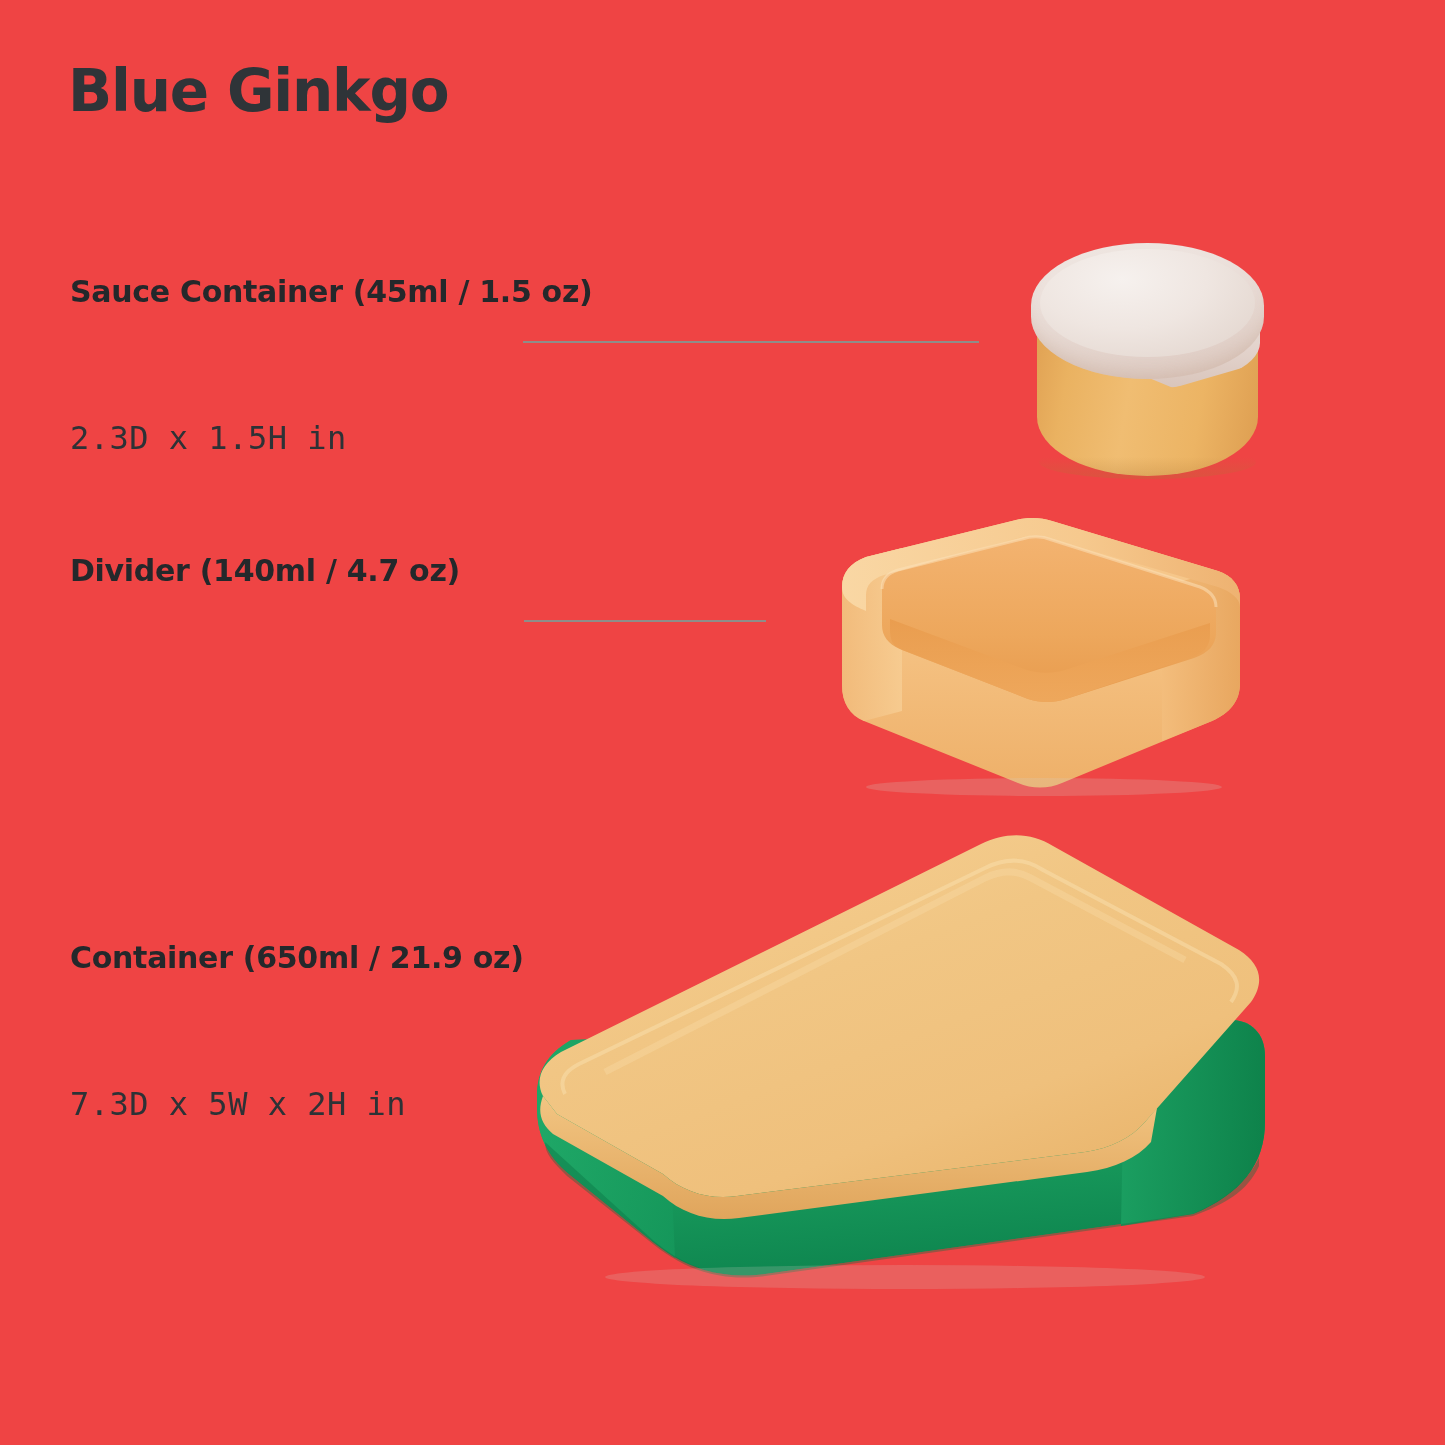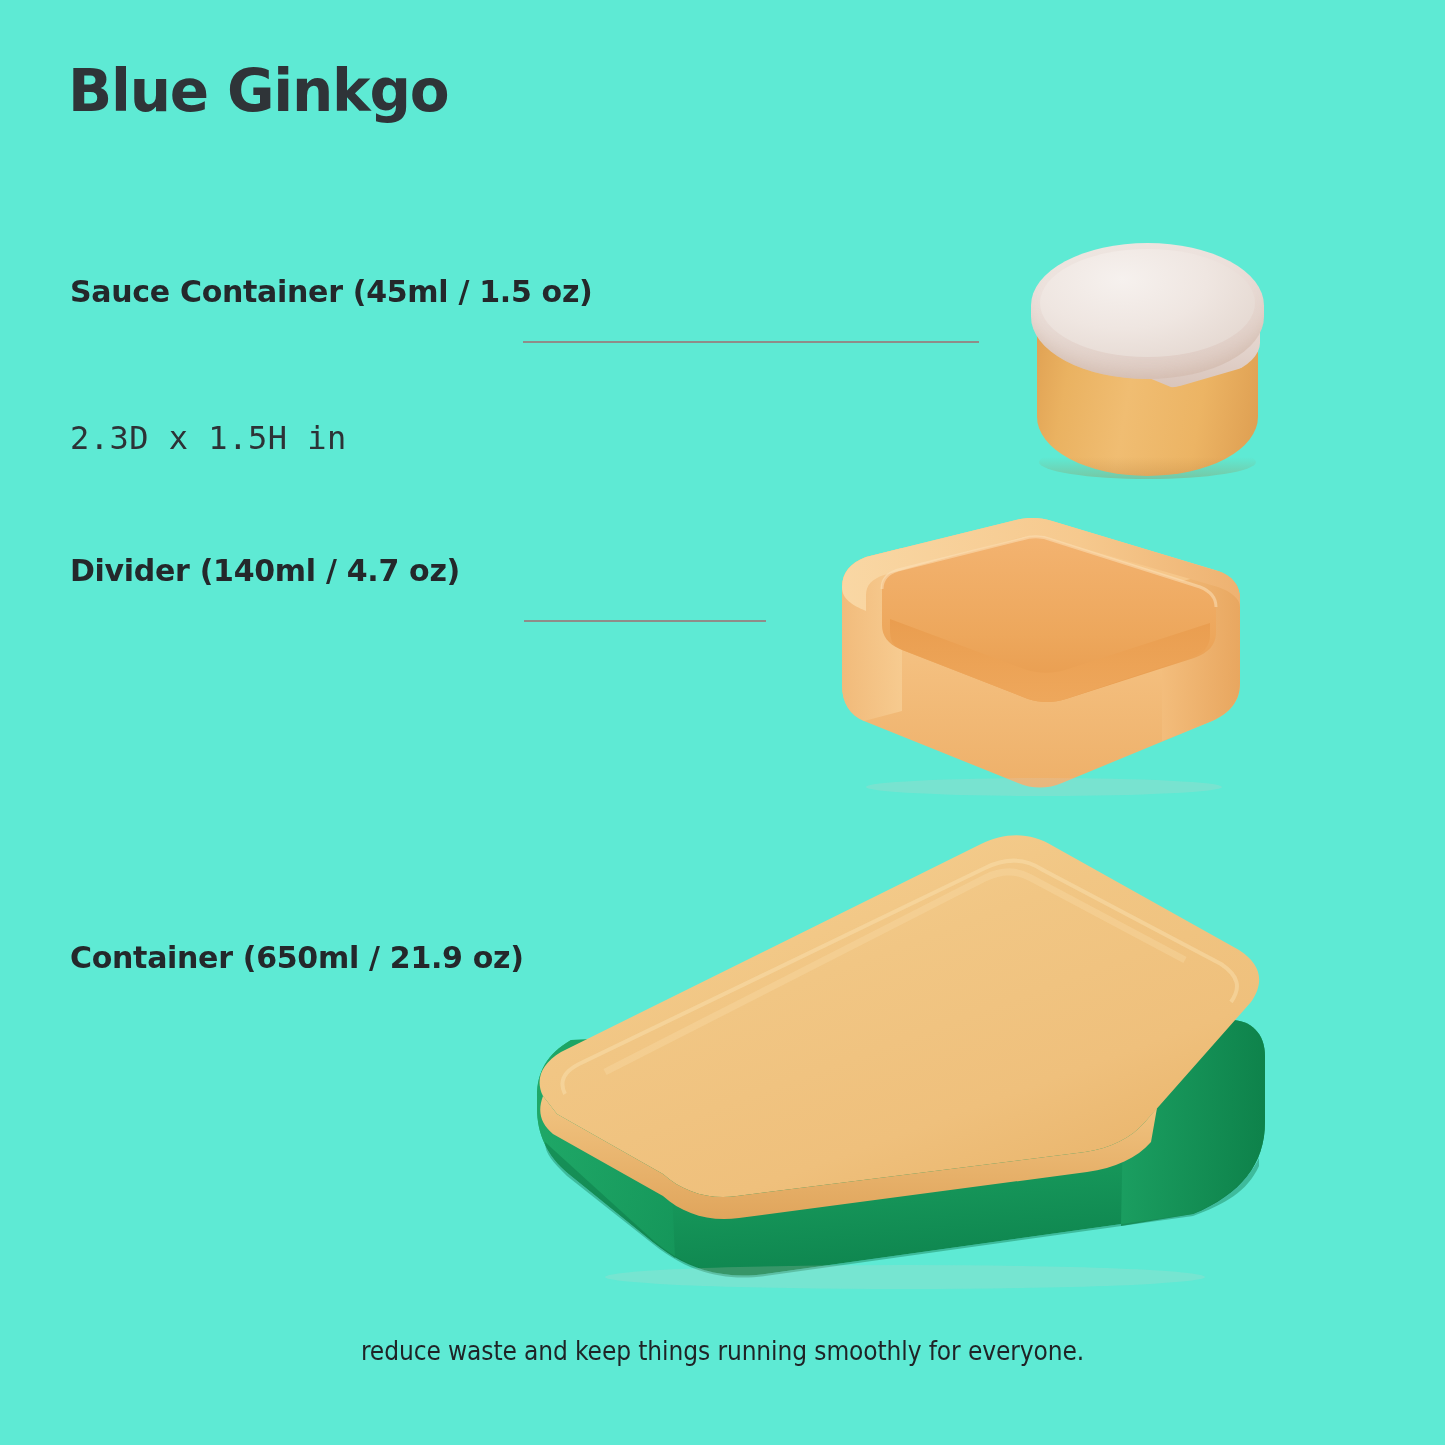--- a/index.html
+++ b/index.html
@@ -10,21 +10,21 @@
     height: 1445px;
     background: #faf8f4;
     font-family: "Liberation Sans", sans-serif;
     overflow: hidden;
   }
 
   .page {
     position: relative;
     width: 1445px;
     height: 1445px;
-    background: #5eead4;
+    background: #ef4444;
   }
 
   
   .brand {
     position: absolute;
     left: 68px;
     top: 62px;
     font-family: "DejaVu Sans", sans-serif;
     font-size: 58px;
     font-weight: 700;
@@ -188,20 +188,21 @@
     </div>
   </div>
 
   <div class="spec spec-divider">
     <div class="spec-title">Divider (140ml / 4.7 oz)</div>
   </div>
 
   <div class="spec spec-container">
     <div class="spec-title">Container (650ml / 21.9 oz)</div>
     <div class="spec-dims">
+      <div>7.3D x 5W x 2H in</div>
     </div>
   </div>
 
   <div class="leader leader-sauce"></div>
   <div class="leader leader-divider"></div>
 
   <div class="art sauce">
     <div class="sauce-body"></div>
     <div class="sauce-lid-skirt"></div>
     <div class="sauce-lid"></div>
@@ -391,16 +392,15 @@
                L 696 142
                C 714 154, 716 166, 706 180" fill="none" stroke="#fadfae" stroke-width="4" opacity="0.5"></path>
 
       <path d="M 80 250 L 460 56 C 476 48, 492 48, 506 56 L 660 138" fill="none" stroke="#f9dca8" stroke-width="7" opacity="0.35"></path>
 
       <ellipse cx="380" cy="455" rx="300" ry="12" fill="#d9d2c6" opacity="0.20"></ellipse>
     </svg>
   </div>
 
   <div class="footer">
-    <span class="footer-line">reduce waste and keep things running smoothly for everyone.</span>
   </div>
 
 </div>
 
 </body></html>

